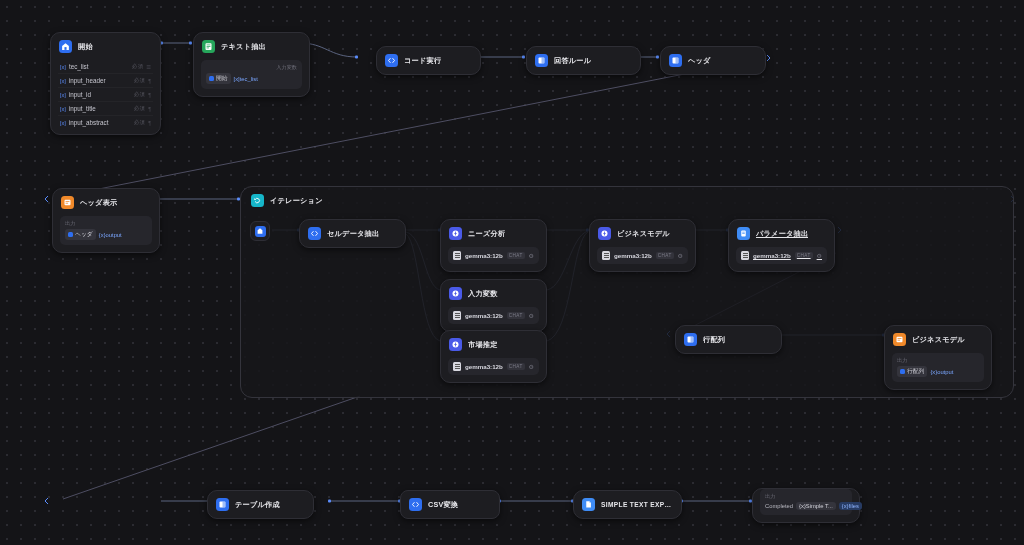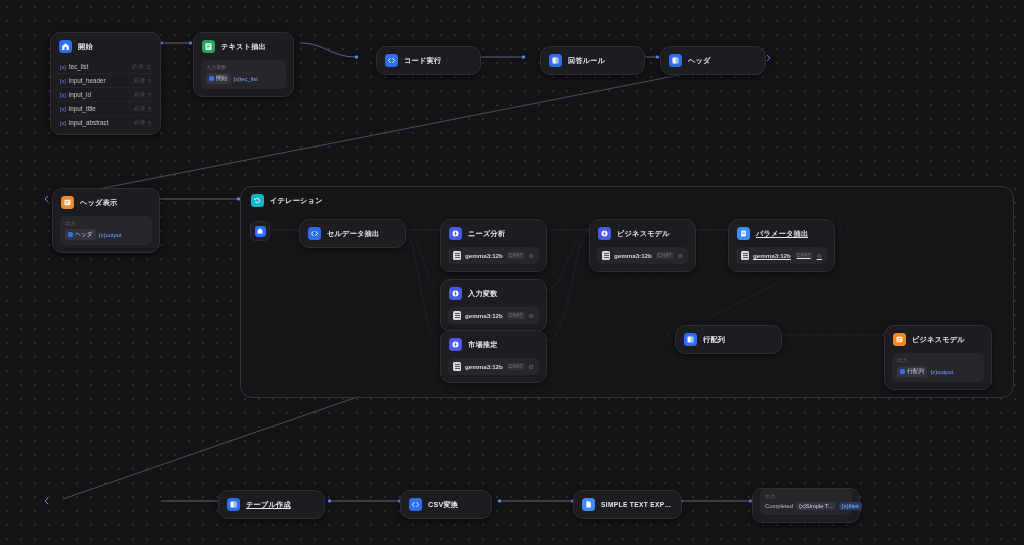--- a/index.html
+++ b/index.html
@@ -213,21 +213,21 @@
       </div>
       <div class="varrow">
         <span class="vtag">[x]</span>
         <span class="vname">input_abstract</span>
         <span class="vmeta">必須</span>
         <span class="vicon">¶</span>
       </div>
     </div>
   </div>
 
-  <div class="node" style="left:193px;top:32px;width:101px;">
+  <div class="node" style="left:193px;top:32px;width:117px;text-align:right;">
     <div class="node-head">
       <span class="ico" style="background:#26a65b;">
         <svg width="9" height="9" viewBox="0 0 12 12">
             <rect x="2" y="1.5" width="8" height="9" rx="1.2" fill="#fff"></rect>
             <rect x="3.4" y="3.4" width="5.2" height="1" fill="#26a65b"></rect>
             <rect x="3.4" y="5.4" width="5.2" height="1" fill="#26a65b"></rect>
             <rect x="3.4" y="7.4" width="3.2" height="1" fill="#26a65b"></rect>
           </svg>
       </span>
       <span class="ttl">テキスト抽出</span>
@@ -249,21 +249,21 @@
       <span class="ico" style="background:#2e6ef0;">
         <svg width="9" height="9" viewBox="0 0 12 12">
             <path d="M4.3 3.3 L2 6 L4.3 8.7" stroke="#fff" stroke-width="1.2" fill="none" stroke-linecap="round"></path>
             <path d="M7.7 3.3 L10 6 L7.7 8.7" stroke="#fff" stroke-width="1.2" fill="none" stroke-linecap="round"></path>
           </svg>
       </span>
       <span class="ttl">コード実行</span>
     </div>
   </div>
 
-  <div class="node" style="left:540px;top:46px;width:105px;">
+  <div class="node" style="left:526px;top:46px;width:115px;">
     <div class="node-head">
       <span class="ico" style="background:#2e6ef0;">
         <svg width="9" height="9" viewBox="0 0 12 12">
             <rect x="2" y="2" width="8" height="8" rx="1.2" fill="#fff"></rect>
             <rect x="6" y="2" width="4" height="8" rx="1.2" fill="#2e6ef0" opacity=".45"></rect>
           </svg>
       </span>
       <span class="ttl">回答ルール</span>
     </div>
   </div>
@@ -459,33 +459,33 @@
         <span class="pill">
           <span class="dot" style="background:#2e6ef0;"></span>
           <span>行配列</span>
         </span>
         <span class="varref">{x}output</span>
       </div>
     </div>
   </div>
 
 
-  <div class="node" style="left:218px;top:490px;width:107px;text-decoration:underline;">
+  <div class="node" style="left:207px;top:490px;width:107px;">
     <div class="node-head">
       <span class="ico" style="background:#2e6ef0;">
         <svg width="9" height="9" viewBox="0 0 12 12">
             <rect x="2" y="2" width="8" height="8" rx="1.2" fill="#fff"></rect>
             <rect x="6" y="2" width="4" height="8" rx="1.2" fill="#2e6ef0" opacity=".45"></rect>
           </svg>
       </span>
       <span class="ttl">テーブル作成</span>
     </div>
   </div>
 
-  <div class="node" style="left:400px;top:490px;width:92px;">
+  <div class="node" style="left:400px;top:490px;width:100px;border-radius:8px;">
     <div class="node-head">
       <span class="ico" style="background:#2e6ef0;">
         <svg width="9" height="9" viewBox="0 0 12 12">
             <path d="M4.3 3.3 L2 6 L4.3 8.7" stroke="#fff" stroke-width="1.2" fill="none" stroke-linecap="round"></path>
             <path d="M7.7 3.3 L10 6 L7.7 8.7" stroke="#fff" stroke-width="1.2" fill="none" stroke-linecap="round"></path>
           </svg>
       </span>
       <span class="ttl">CSV変換</span>
     </div>
   </div>

